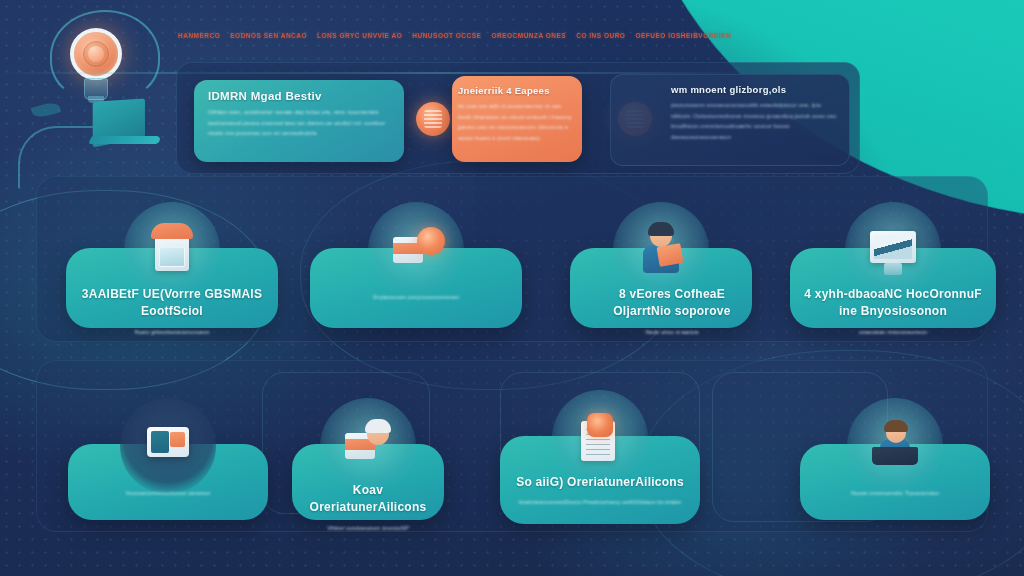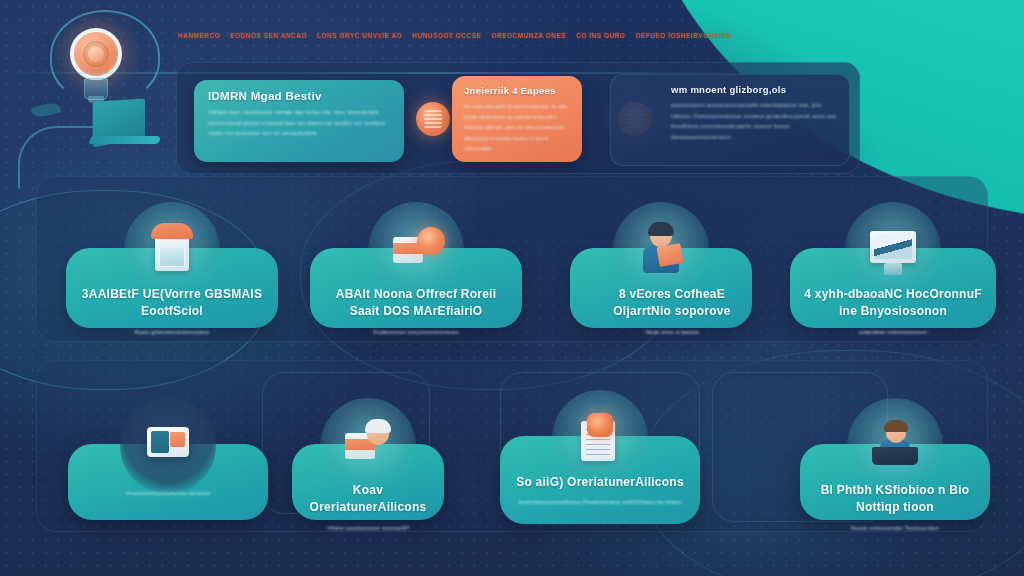--- a/index.html
+++ b/index.html
@@ -137,21 +137,21 @@
     background:linear-gradient(150deg,#3fb8b0 0%,#2ea3ae 48%,#2b8fa8 100%);
     border-radius:13px;
     box-shadow:0 6px 18px rgba(0,0,0,.28);
     padding:10px 12px 8px 14px;
   }
   .card-orange-top {
     position:absolute; left:276px; top:10px; width:130px; height:86px;
     background:linear-gradient(160deg,#f79a6e 0%,#f0855c 55%,#e8784f 100%);
     border-radius:13px;
     box-shadow:0 6px 18px rgba(0,0,0,.26);
-    padding:9px 12px;
+    padding:9px 6px;
   }
   .card-dark-top {
     position:absolute; left:434px; top:8px; width:240px; height:92px;
     background:linear-gradient(160deg,rgba(36,60,104,.92),rgba(28,48,90,.88));
     border:1px solid rgba(95,165,205,.20);
     border-radius:13px;
     padding:9px 12px 9px 60px;
   }
   .badge-orange {
     position:absolute; border-radius:50%;
@@ -398,21 +398,20 @@
   <div class="f-sub">Noeic griteoriseoioiononoeon</div>
 </div>
 
 <div class="fcard" style="left:310px;top:248px;width:212px;height:80px;">
   <div class="f-icon">
     <div class="gl">
       <div class="pack"></div>
       <div class="orb"></div>
     </div>
   </div>
-  <div class="f-title">ABAIt Noona Offrecf Roreii Saait DOS MArEfiairiO</div>
   <div class="f-sub">Snyiaosouon ponyooueononeoen</div>
 </div>
 
 <div class="fcard" style="left:570px;top:248px;width:182px;height:80px;padding-left:36px;">
   <div class="f-icon">
     <div class="gl">
       <div class="body"></div>
       <div class="head"></div>
       <div class="hair"></div>
       <div class="folder"></div>
@@ -472,15 +471,14 @@
 
 <div class="fcard" style="left:800px;top:444px;width:190px;height:76px;">
   <div class="f-icon">
     <div class="gl">
       <div class="body" style="left:12px;top:20px;width:30px;height:24px;"></div>
       <div class="head" style="left:18px;top:4px;width:20px;height:20px;"></div>
       <div class="hair" style="left:16px;top:1px;width:24px;height:12px;background:#6b4a2f;"></div>
       <div class="laptop2"></div>
     </div>
   </div>
-  <div class="f-title">Bl Phtbh KSfiobioo n Bio Nottiqp tioon</div>
   <div class="f-sub">Nuoev onrenoenobc Trpoeocroteo</div>
 </div>
 
 </body></html>

